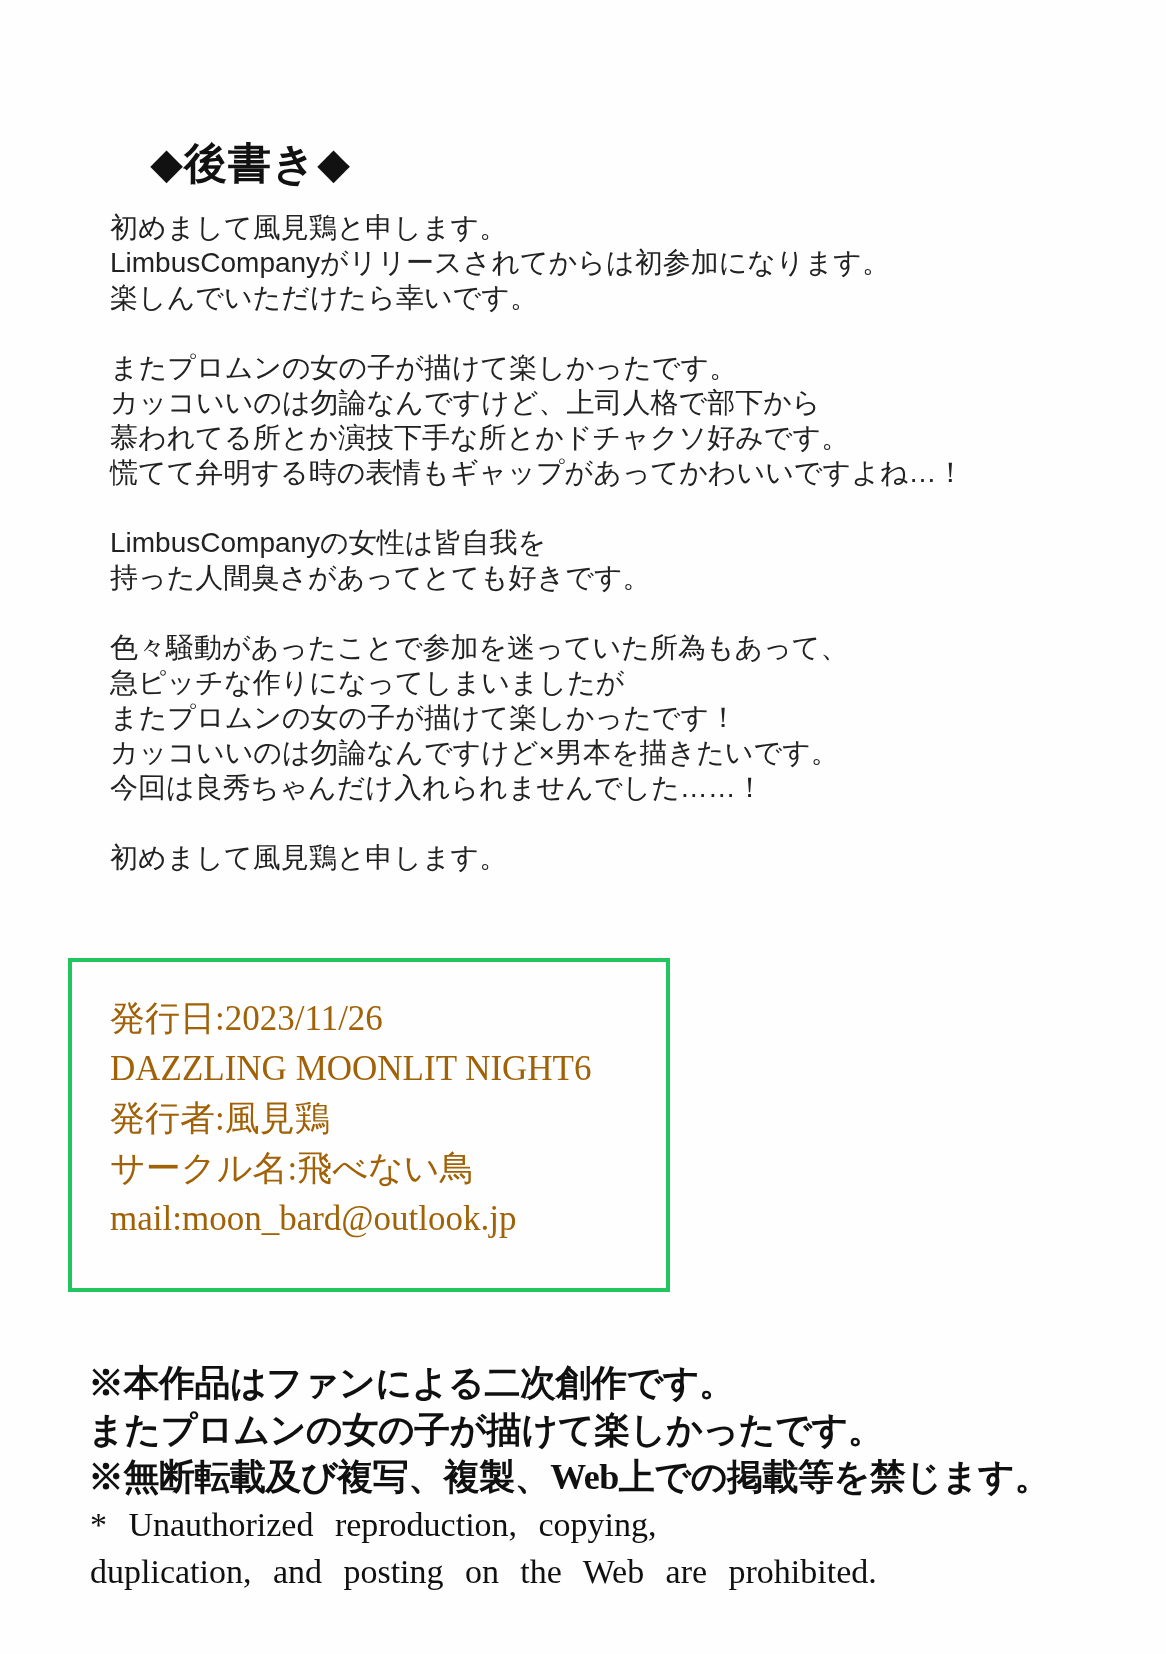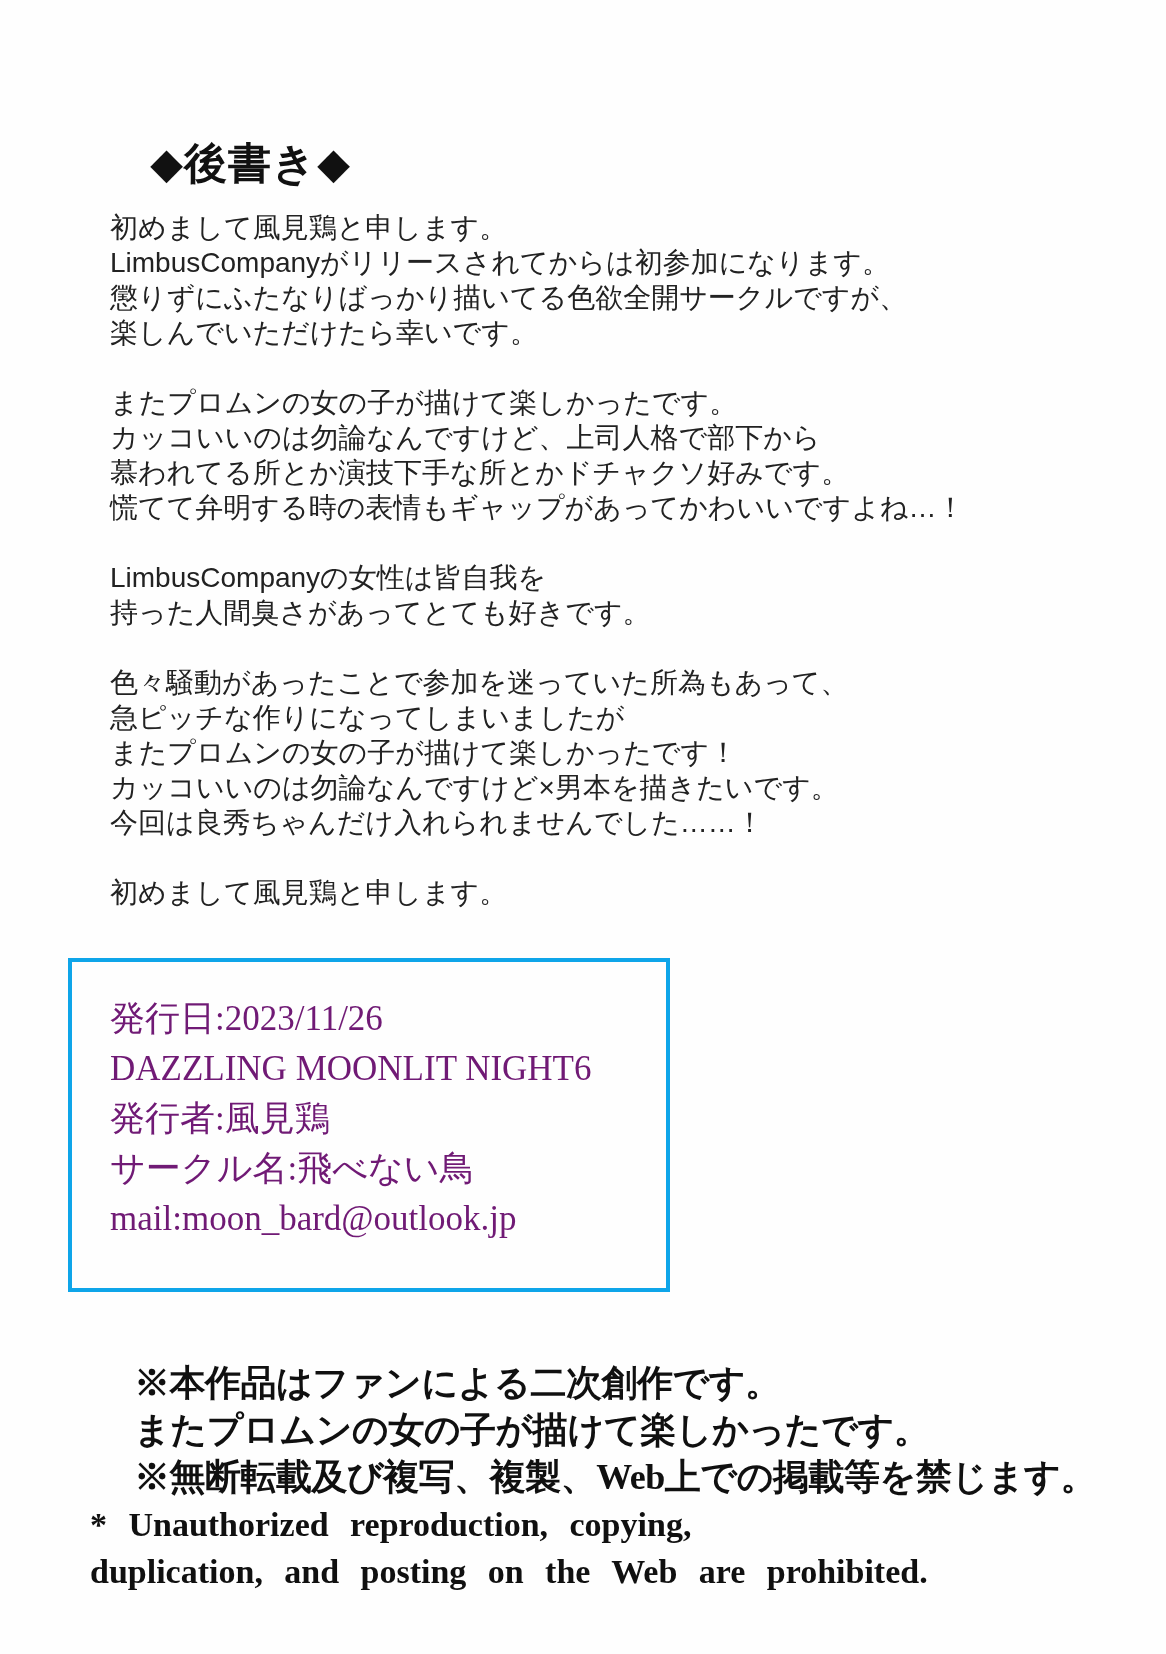--- a/index.html
+++ b/index.html
@@ -44,65 +44,63 @@
   }
   .line { display: block; white-space: nowrap; }
   
   .info-box {
     position: absolute;
     left: 68px;
     top: 958px;
     width: 602px;
     height: 334px;
     box-sizing: border-box;
-    border: 4px solid #0ea5e9;
+    border: 4px solid #22c55e;
     padding: 32px 10px 12px 38px;
     font-family: "Liberation Serif", "DejaVu Serif", serif;
     font-size: 35px;
     line-height: 50px;
-    color: #701a75;
+    color: #a16207;
   }
   
   .disclaimer {
     position: absolute;
     left: 88px;
     top: 1360px;
     width: 1020px;
     font-family: "Liberation Serif", "DejaVu Serif", serif;
     color: #101010;
   }
   .disclaimer .jp {
     font-weight: 700;
     font-size: 36px;
     line-height: 47px;
     letter-spacing: -0.5px;
     white-space: nowrap;
-    margin-left: 46px;
   }
   .disclaimer .en {
-    font-weight: 700;
+    font-weight: 400;
     font-size: 34px;
     line-height: 47px;
     word-spacing: 0.38em;
     padding-left: 2px;
     white-space: nowrap;
   }
 </style>
 </head>
 <body>
 
 <div class="page">
 
   <h1 class="title">◆後書き◆</h1>
 
   <div class="body-text">
     <p>
       <span class="line">初めまして風見鶏と申します。</span>
       <span class="line">LimbusCompanyがリリースされてからは初参加になります。</span>
-      <span class="line">懲りずにふたなりばっかり描いてる色欲全開サークルですが、</span>
       <span class="line">楽しんでいただけたら幸いです。</span>
     </p>
     <p>
       <span class="line">またプロムンの女の子が描けて楽しかったです。</span>
       <span class="line">カッコいいのは勿論なんですけど、上司人格で部下から</span>
       <span class="line">慕われてる所とか演技下手な所とかドチャクソ好みです。</span>
       <span class="line">慌てて弁明する時の表情もギャップがあってかわいいですよね…！</span>
     </p>
     <p>
       <span class="line">LimbusCompanyの女性は皆自我を</span>

